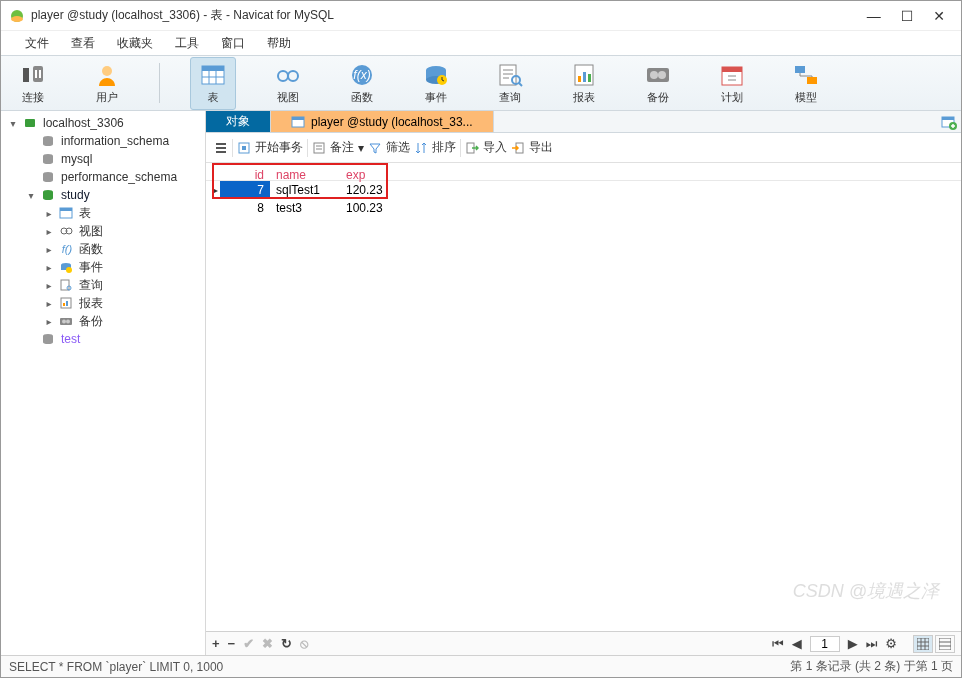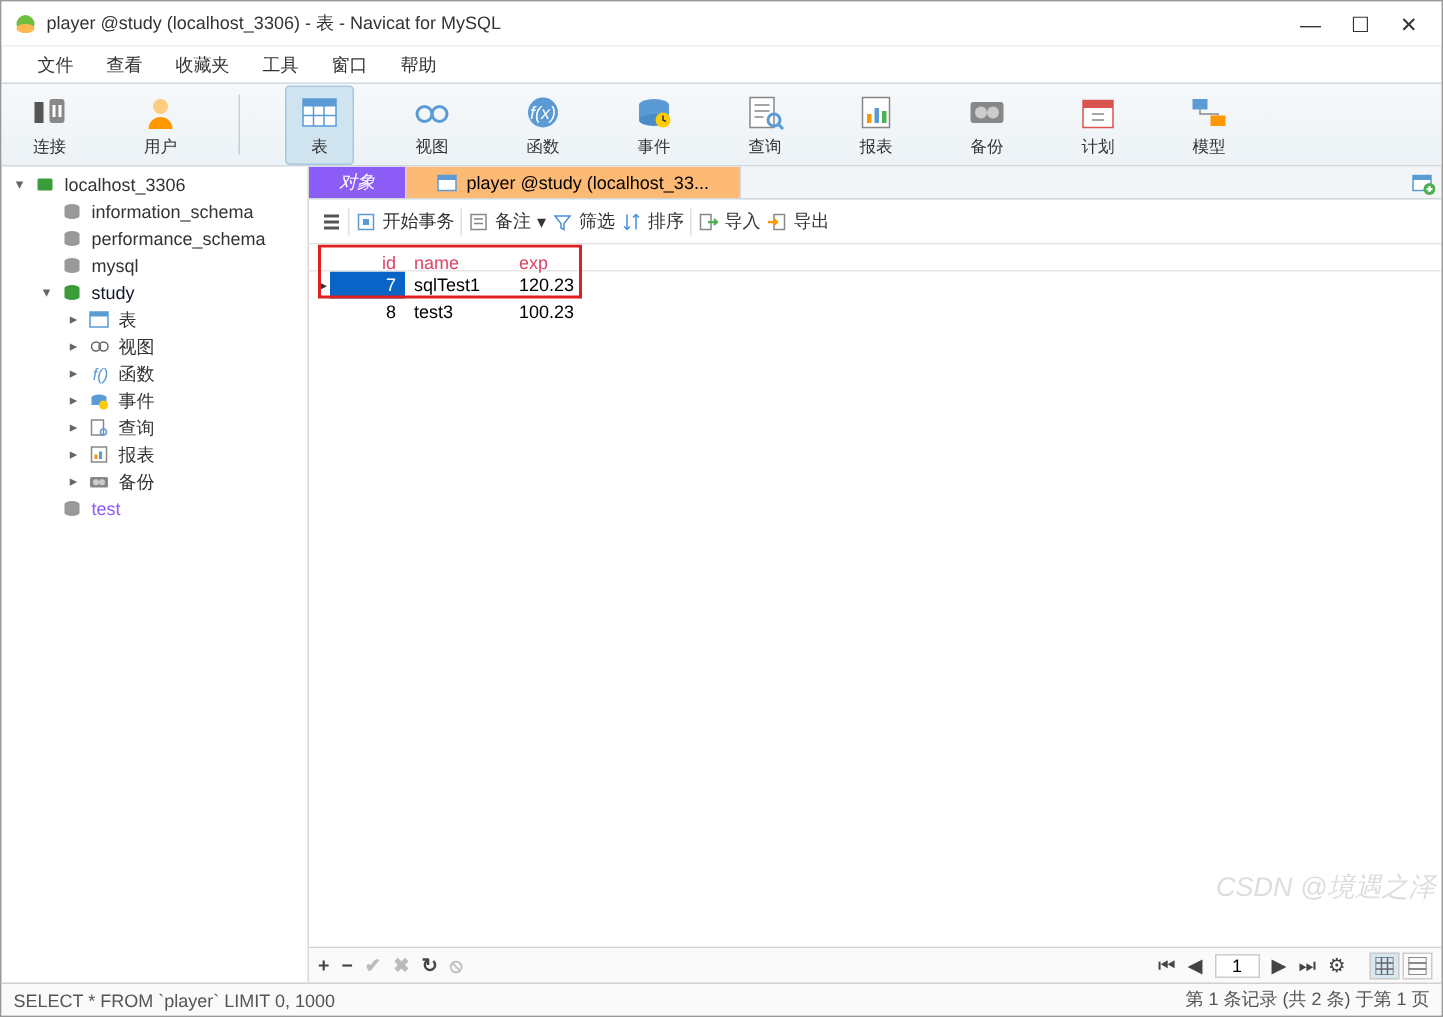--- a/index.html
+++ b/index.html
@@ -19,21 +19,21 @@
 .content { flex: 1; display: flex; overflow: hidden; }
 .sidebar { width: 205px; border-right: 1px solid #d8d8d8; display: flex; flex-direction: column; overflow: auto; padding-top: 3px; }
 .tree-row { display: flex; align-items: center; height: 18px; padding-left: 6px; gap: 4px; cursor: pointer; white-space: nowrap; }
 .tree-row .arrow { width: 12px; text-align: center; color: #666; font-size: 10px; }
 .tree-row .ticon { width: 16px; text-align: center; }
 .tree-row.indent1 { padding-left: 24px; }
 .tree-row.indent2 { padding-left: 42px; }
 .main { flex: 1; display: flex; flex-direction: column; overflow: hidden; }
 .tabstrip { height: 22px; background: #f3f6f8; border-bottom: 1px solid #d0d8de; display: flex; align-items: stretch; }
 .tab { padding: 0 20px; display: flex; align-items: center; gap: 6px; border-right: 1px solid #d0d8de; cursor: pointer; font-size: 11px; }
-.tab.active { background: #8b5cf6; color: #fff; font-style: italic; }
+.tab.active { background: #0369a1; color: #fff; }
 .tab.file { background: #fdba74; }
 .tabstrip .spacer { flex: 1; }
 .tabstrip .add-btn { width: 24px; display: flex; align-items: center; justify-content: center; cursor: pointer; }
 .actionbar { height: 30px; border-bottom: 1px solid #e0e0e0; display: flex; align-items: center; padding: 0 8px; gap: 4px; }
 .actionbar .item { display: flex; align-items: center; gap: 4px; cursor: pointer; color: #333; }
 .actionbar .sep { width: 1px; height: 18px; background: #e0e0e0; }
 .grid-area { flex: 1; position: relative; overflow: auto; background: #fff; }
 .grid-header { display: flex; height: 18px; border-bottom: 1px solid #e8e8e8; color: #d46; }
 .grid-header .cell { padding: 12px 6px; display: flex; align-items: center; }
 .grid-row { display: flex; height: 18px; }
@@ -49,21 +49,21 @@
 .bottombar .btns span { cursor: pointer; color: #444; font-size: 13px; font-weight: bold; }
 .bottombar .spacer { flex: 1; }
 .bottombar .nav { display: flex; align-items: center; gap: 8px; }
 .bottombar .nav span { cursor: pointer; font-size: 13px; color: #444; }
 .bottombar .page-input { width: 30px; height: 16px; text-align: center; border: 1px solid #ccc; }
 .bottombar .view-toggles { display: flex; gap: 2px; margin-left: 6px; }
 .bottombar .view-toggles span { width: 20px; height: 18px; border: 1px solid #ccc; display: flex; align-items: center; justify-content: center; cursor: pointer; }
 .bottombar .view-toggles span.active { background: #d8e8f2; }
 .statusbar { height: 22px; border-top: 1px solid #d0d0d0; display: flex; align-items: center; padding: 0 8px; background: #fafafa; color: #555; }
 .statusbar .right { margin-left: auto; }
-.watermark { position: absolute; right: 4px; bottom: 28px; color: rgba(120,120,120,0.25); font-size: 18px; font-style: italic; pointer-events: none; }
+.watermark { position: absolute; right: 22px; bottom: 28px; color: rgba(120,120,120,0.25); font-size: 18px; font-style: italic; pointer-events: none; }
 svg { display: block; }
 </style>
 </head>
 <body>
 
 <div class="titlebar">
   <span class="app-icon">
     <svg width="16" height="16">
         <circle cx="8" cy="8" r="6" fill="#6fbf3f"></circle>
         <ellipse cx="8" cy="11" rx="6" ry="3" fill="#ffb84d"></ellipse>
@@ -227,32 +227,32 @@
       </div>
       <div class="tree-row indent1" style="color: rgb(153, 153, 153);">
         <span class="arrow"></span>
         <span class="ticon" style="color:#999">
           <svg width="14" height="14">
             <ellipse cx="7" cy="4" rx="5" ry="2" fill="currentColor"></ellipse>
             <rect x="2" y="4" width="10" height="6" fill="currentColor"></rect>
             <ellipse cx="7" cy="10" rx="5" ry="2" fill="currentColor"></ellipse>
           </svg>
         </span>
-        <span style="color:#333">performance_schema</span>
+        <span style="color:#333">mysql</span>
       </div>
       <div class="tree-row indent1" style="color: rgb(153, 153, 153);">
         <span class="arrow"></span>
         <span class="ticon" style="color:#999">
           <svg width="14" height="14">
             <ellipse cx="7" cy="4" rx="5" ry="2" fill="currentColor"></ellipse>
             <rect x="2" y="4" width="10" height="6" fill="currentColor"></rect>
             <ellipse cx="7" cy="10" rx="5" ry="2" fill="currentColor"></ellipse>
           </svg>
         </span>
-        <span style="color:#333">mysql</span>
+        <span style="color:#333">performance_schema</span>
       </div>
       <div class="tree-row indent1" style="color: rgb(58, 157, 58);">
         <span class="arrow">▾</span>
         <span class="ticon" style="color:#3a9d3a">
           <svg width="14" height="14">
             <ellipse cx="7" cy="4" rx="5" ry="2" fill="currentColor"></ellipse>
             <rect x="2" y="4" width="10" height="6" fill="currentColor"></rect>
             <ellipse cx="7" cy="10" rx="5" ry="2" fill="currentColor"></ellipse>
           </svg>
         </span>

